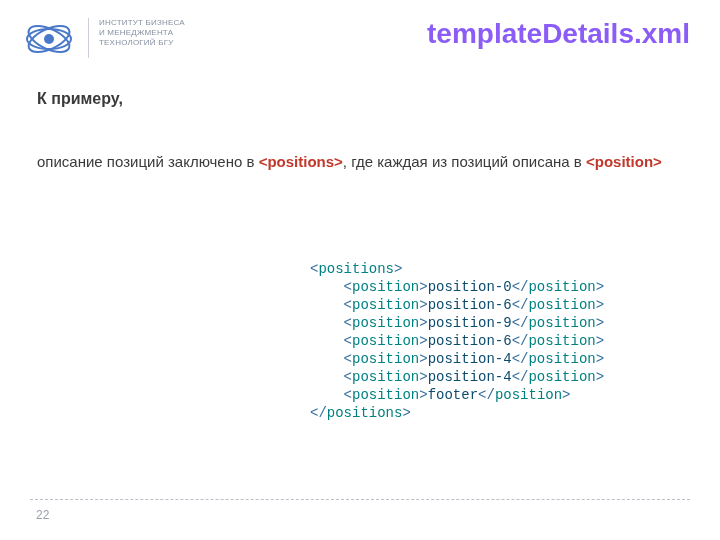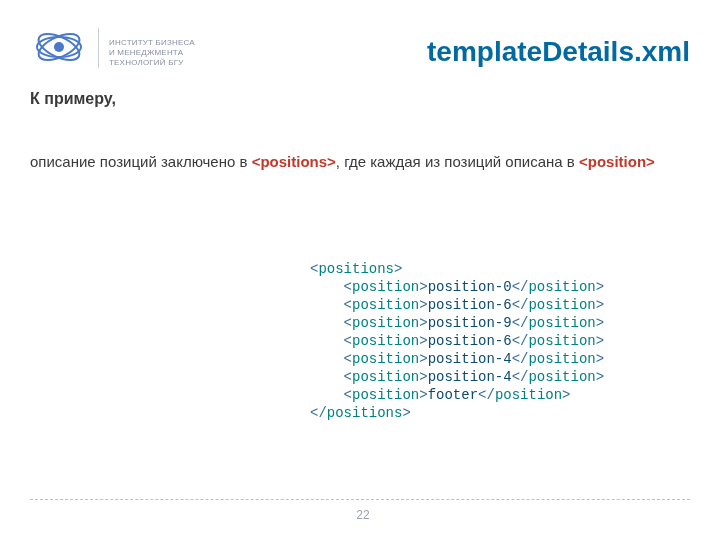--- a/index.html
+++ b/index.html
@@ -14,25 +14,25 @@
   }
   .slide {
     position: relative;
     width: 720px;
     height: 540px;
     box-sizing: border-box;
   }
   .header {
     position: absolute;
     top: 18px;
-    left: 30px;
+    left: 20px;
     right: 30px;
     height: 50px;
     display: flex;
-    align-items: flex-end;
+    align-items: flex-start;
   }
   .logo {
     width: 58px;
     height: 42px;
     display: flex;
     align-items: center;
     justify-content: center;
   }
   .divider-v {
     width: 1px;
@@ -43,28 +43,28 @@
   .inst-text {
     font-size: 8px;
     line-height: 10px;
     color: #8690a0;
     text-transform: uppercase;
     letter-spacing: 0.2px;
     white-space: pre;
   }
   .title {
     margin-left: auto;
-    color: #0369a1;
+    color: #8b5cf6;
     font-size: 28px;
     font-weight: bold;
   }
   .body {
     position: absolute;
     top: 90px;
-    left: 30px;
+    left: 37px;
     right: 42px;
   }
   .p1 {
     font-size: 16px;
     font-weight: bold;
     color: #3a3a3a;
     margin-bottom: 38px;
   }
   .p2 {
     font-size: 15px;
@@ -98,21 +98,20 @@
   .dash-line {
     border: none;
     border-top: 1px dashed #b9c0ca;
     margin: 0 0 8px 0;
   }
   .foot-row {
     display: flex;
     align-items: center;
     font-size: 12px;
     color: #9aa1ac;
-    flex-direction: column;
   }
   .page-num {
     margin-left: 6px;
   }
   .credit {
     margin-left: auto;
     margin-right: 6px;
   }
 </style>
 </head>

